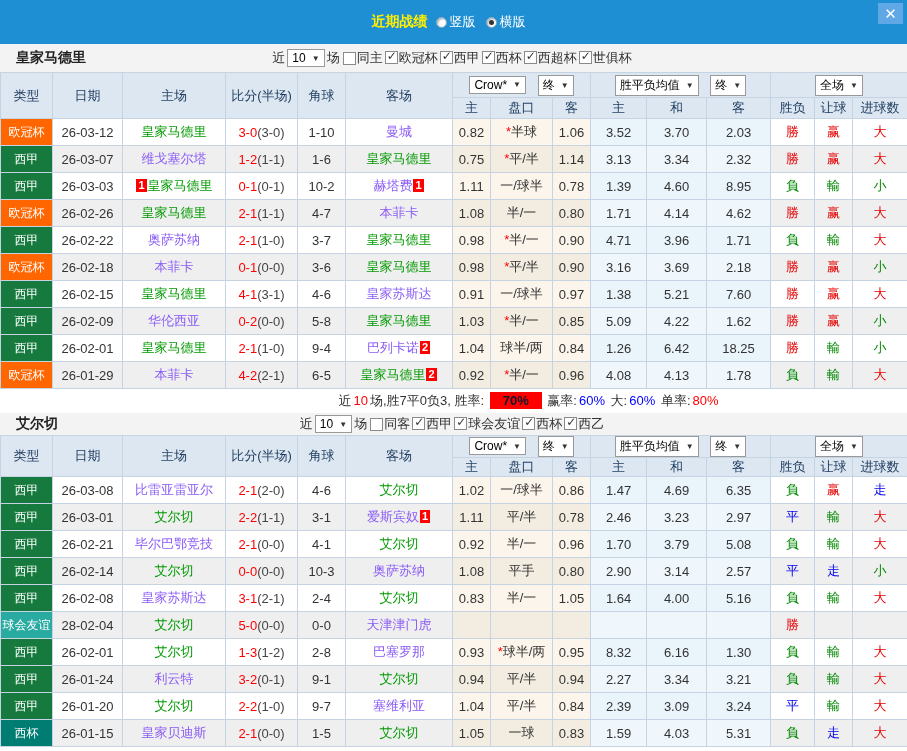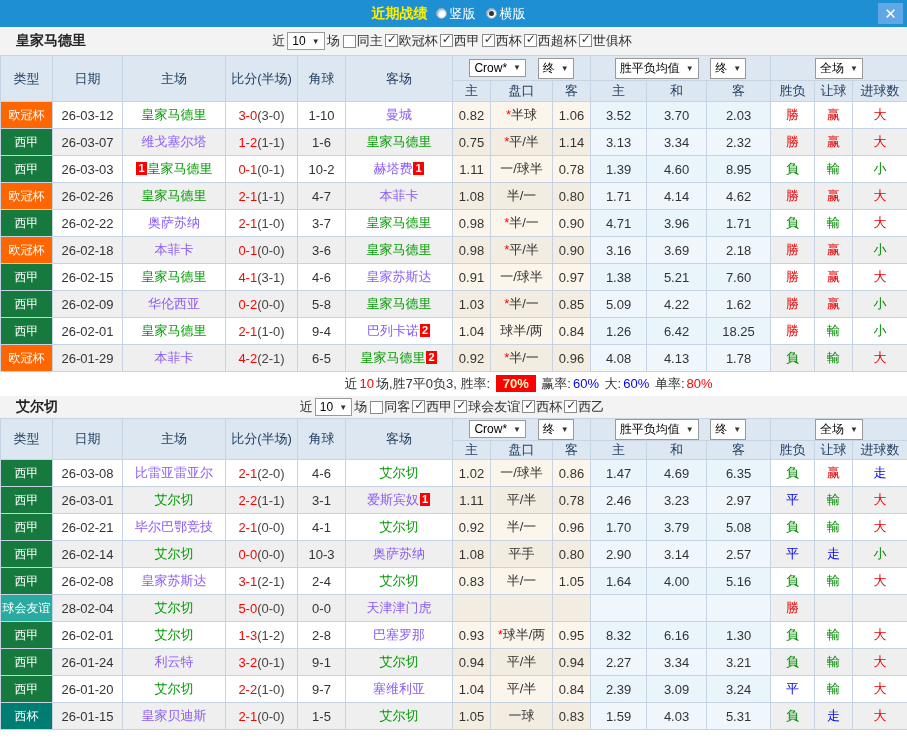--- a/index.html
+++ b/index.html
@@ -1,20 +1,20 @@
 <!DOCTYPE html>
 <html><head>
 <meta charset="utf-8">
 <style>
   * { margin:0; padding:0; box-sizing:border-box; }
   body { font-family:"Liberation Sans","DejaVu Sans",sans-serif; background:#fff; }
   .window { width:907px; height:751px; overflow:hidden; background:#fff; position:relative; }
 
   
-  .titlebar { height:27px; background:#1e8fd2; position:relative;
+  .titlebar { height:44px; background:#1e8fd2; position:relative;
               display:flex; align-items:center; justify-content:center; }
   .titlebar .title { color:#ffee00; font-weight:bold; font-size:14px; margin-right:8px; }
   .radio-opt { display:inline-flex; align-items:center; color:#ffffff; font-size:13px; margin-right:10px; cursor:pointer; }
   .radio { width:11px; height:11px; border-radius:50%; background:#fff; border:1px solid #8aa4b8;
            box-shadow:inset 1px 1px 2px #9ab; display:inline-flex; align-items:center; justify-content:center; margin-right:3px; }
   .radio.checked::after { content:""; width:5px; height:5px; border-radius:50%; background:#333; }
   .close-btn { position:absolute; right:4px; top:3px; width:25px; height:21px; background:#5fa8e5;
                color:#fff; font-size:15px; font-weight:bold; text-align:center; line-height:21px; cursor:pointer; }
 
   
@@ -48,21 +48,21 @@
   .ft { color:#f00; } .ht { color:#444; }
   td.c-odds { background:#fcf5eb; } tbody tr.alt td.c-odds { background:#f3ede1; }
   td.c-avg { background:#e9f4fb; } tbody tr.alt td.c-avg { background:#f0f7fc; }
   td.res { font-size:13px; }
   .star { color:#f00; }
 
   
   .summary { height:24px; line-height:24px; text-align:center; font-size:13px; color:#333; padding-left:150px; }
   .summary span { margin:0 1px; }
   .red { color:#f00; } .blue { color:#00f; }
-  .badge-rate { background:#f00; color:#fef9c3; padding:1px 7px; font-weight:bold; }
+  .badge-rate { background:#f00; color:#0f172a; padding:1px 13px; font-weight:bold; }
 </style>
 </head>
 <body>
 
 <div class="window">
 
   <div class="titlebar">
     <span class="title">近期战绩</span>
     <span class="radio-opt">
       <span class="radio"></span>

